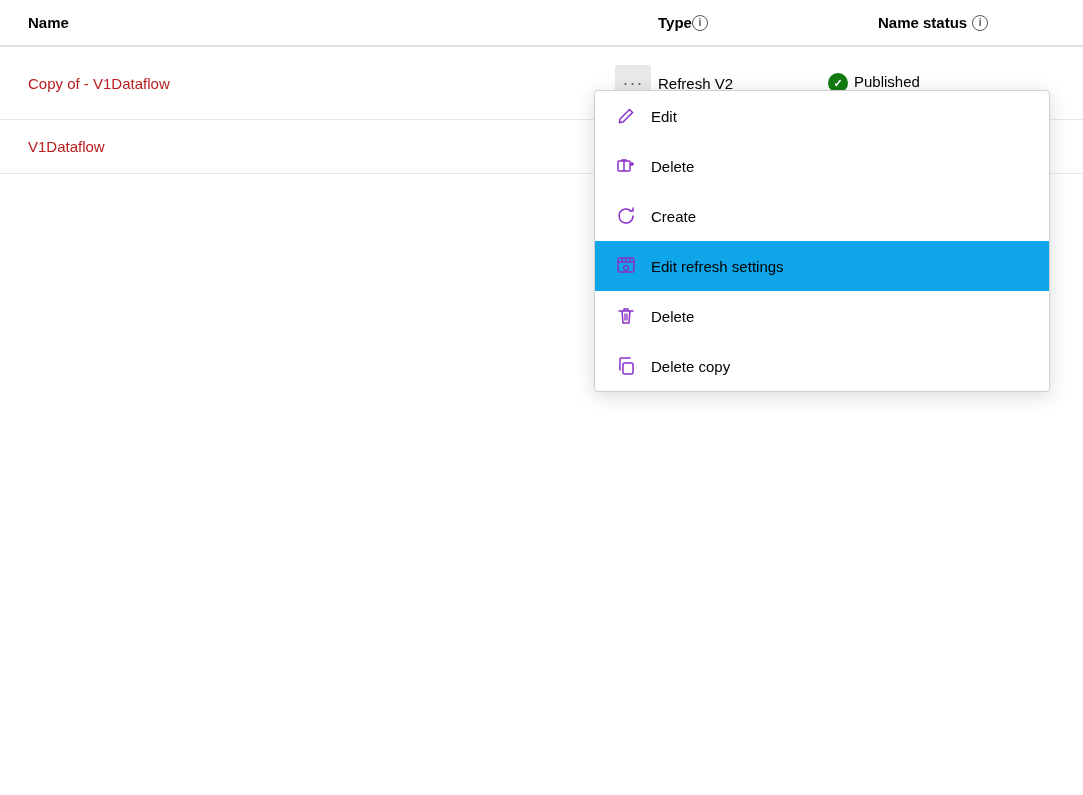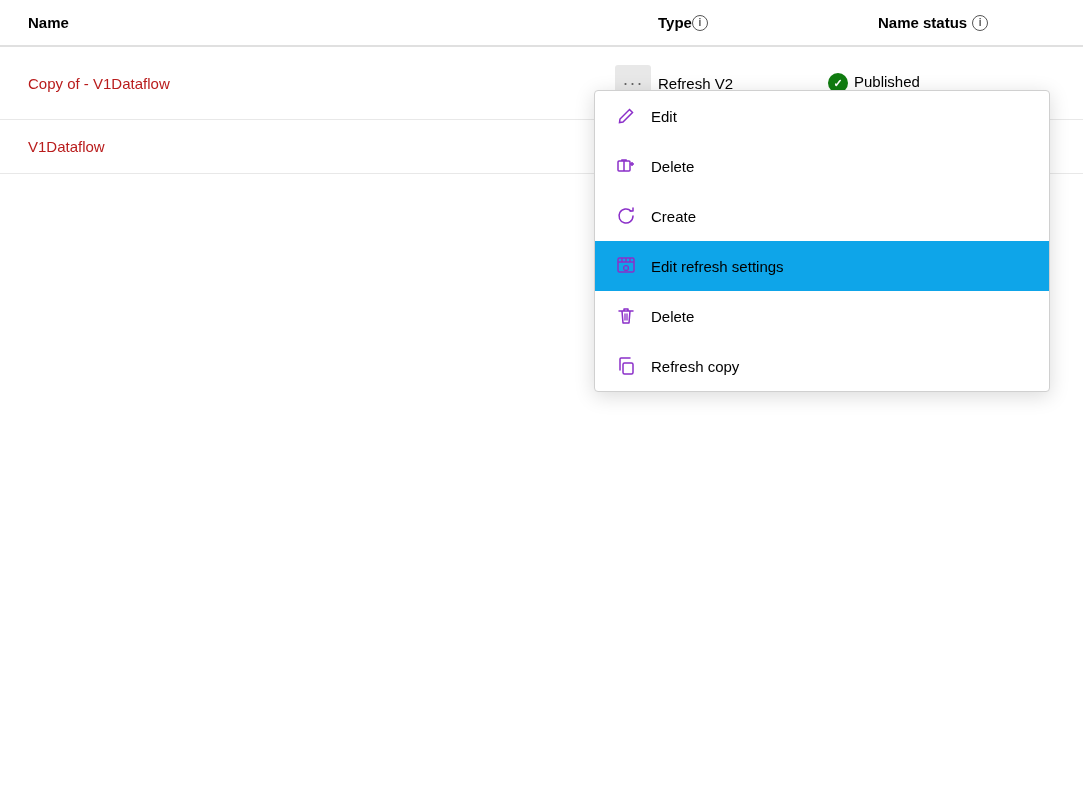--- a/index.html
+++ b/index.html
@@ -272,15 +272,15 @@
   </div>
 
 
   <div class="menu-item">
     <span class="menu-icon">
       <svg viewBox="0 0 20 20" fill="none" xmlns="http://www.w3.org/2000/svg">
         <rect x="7" y="7" width="10" height="11" rx="1.5" stroke="#8b2fc9" stroke-width="1.5"></rect>
         <path d="M4 14V3a1 1 0 011-1h9" stroke="#8b2fc9" stroke-width="1.5" stroke-linecap="round"></path>
       </svg>
     </span>
-    <span>Refresh copy</span>
+    <span>Delete copy</span>
   </div>
 </div>
 
 </body></html>

